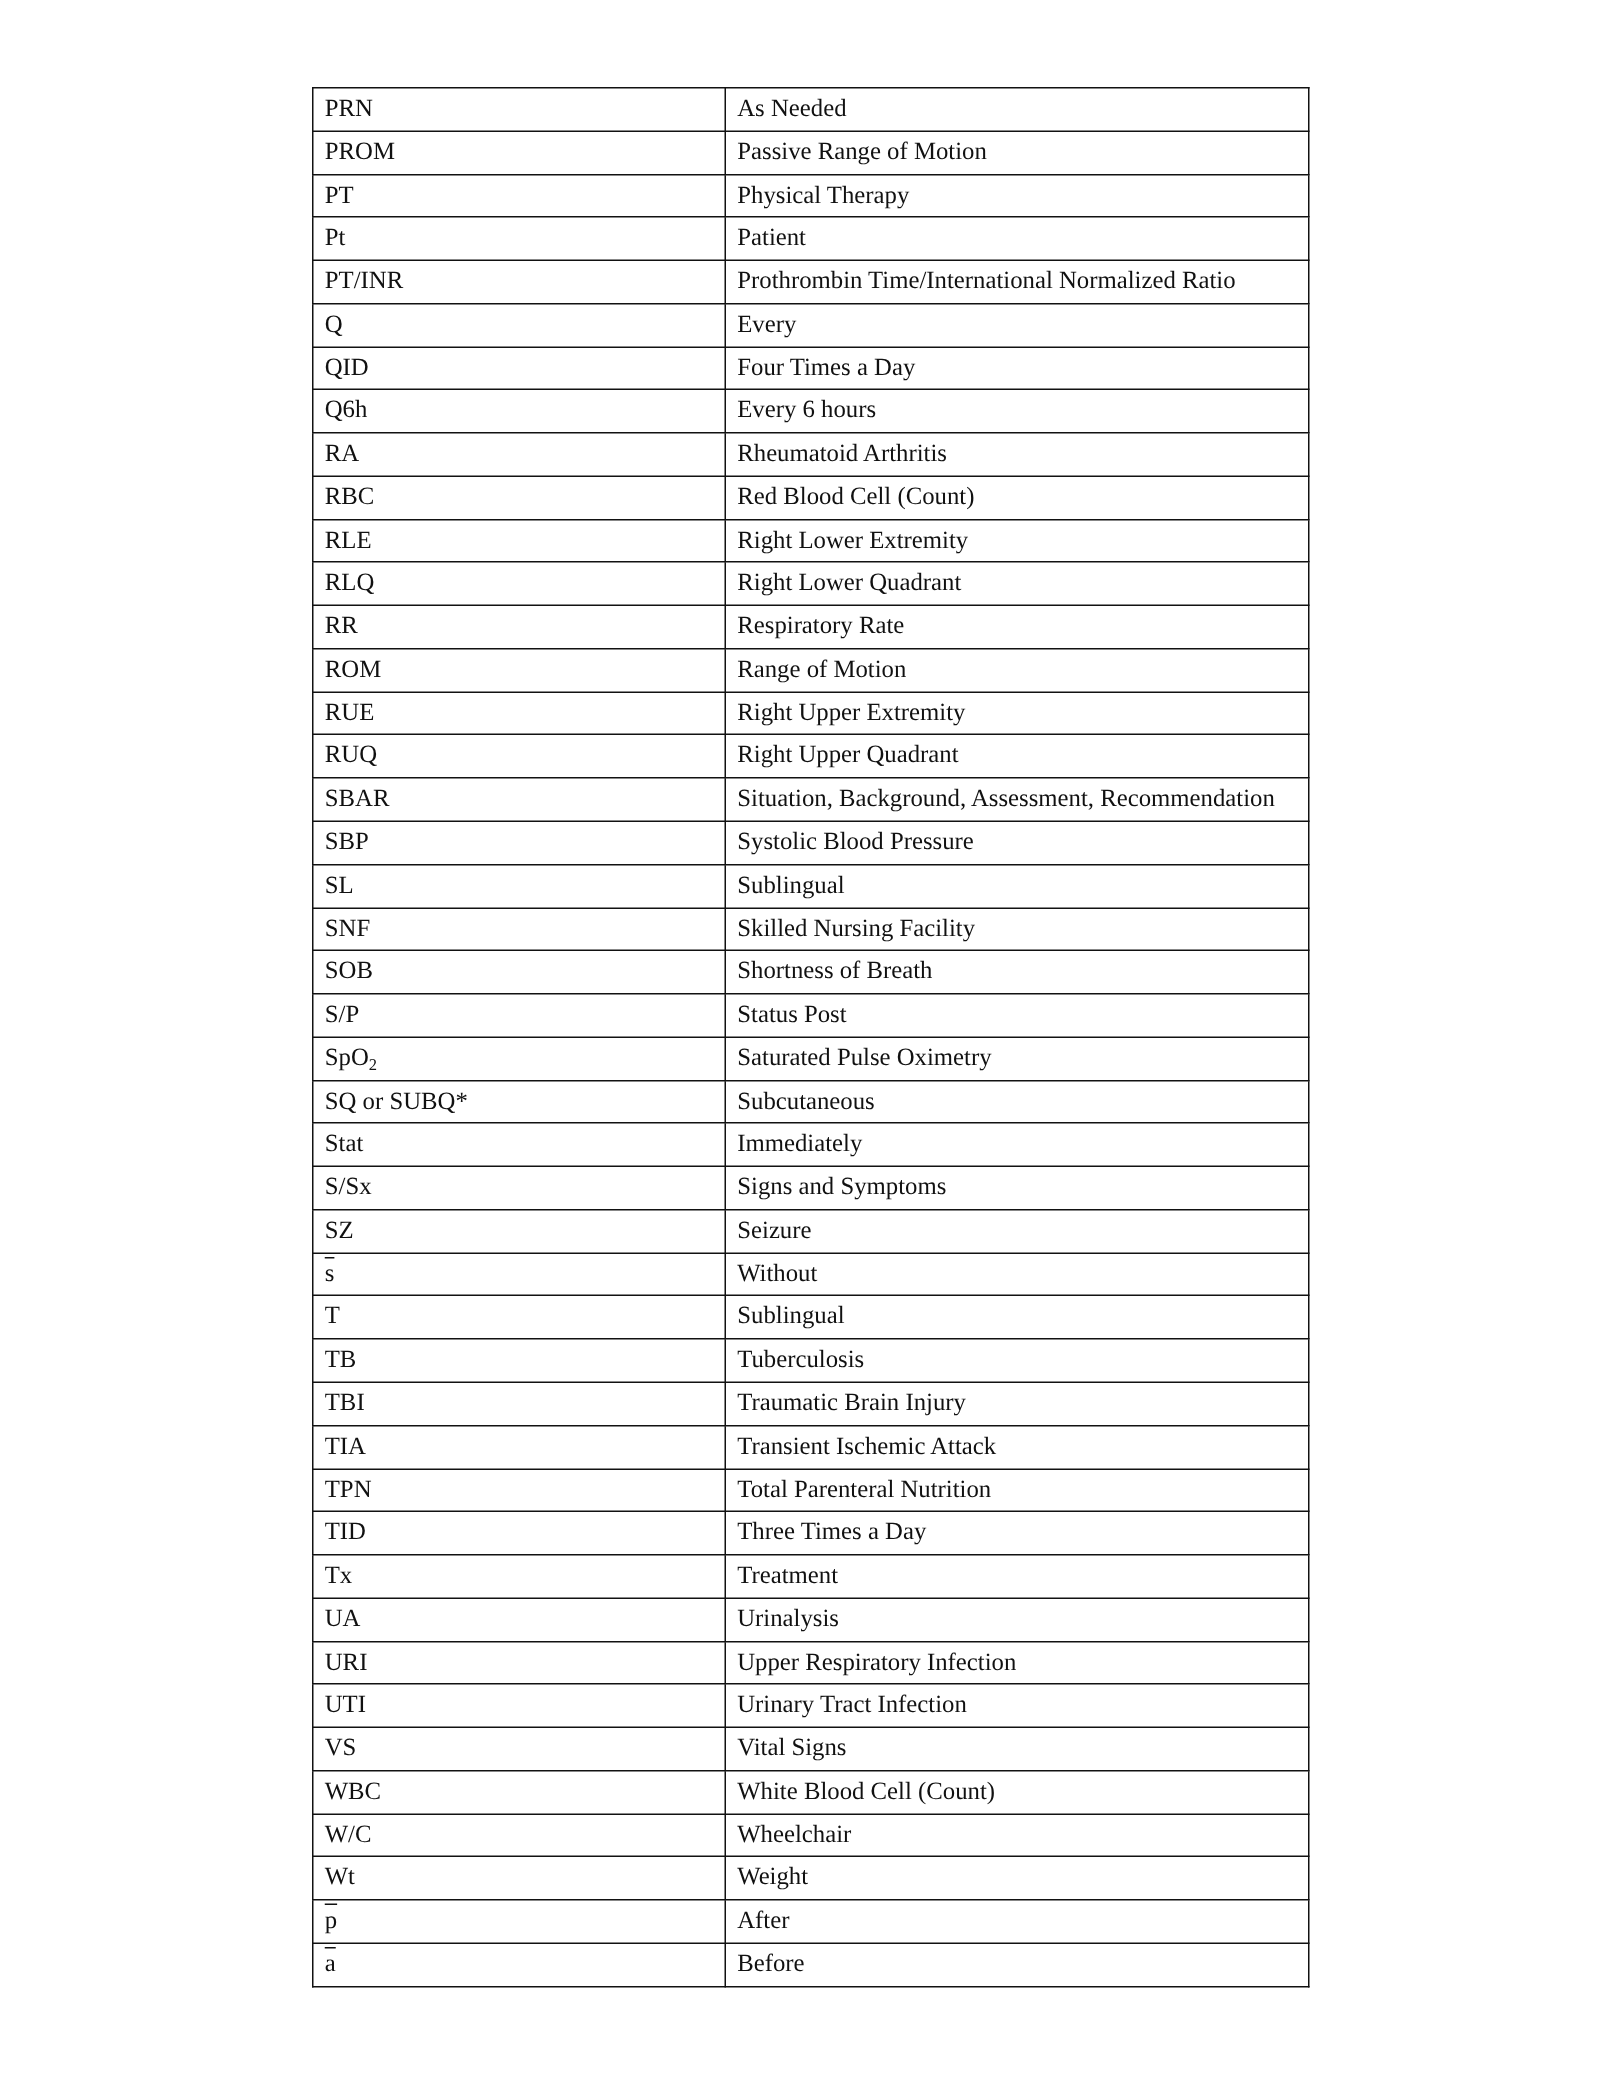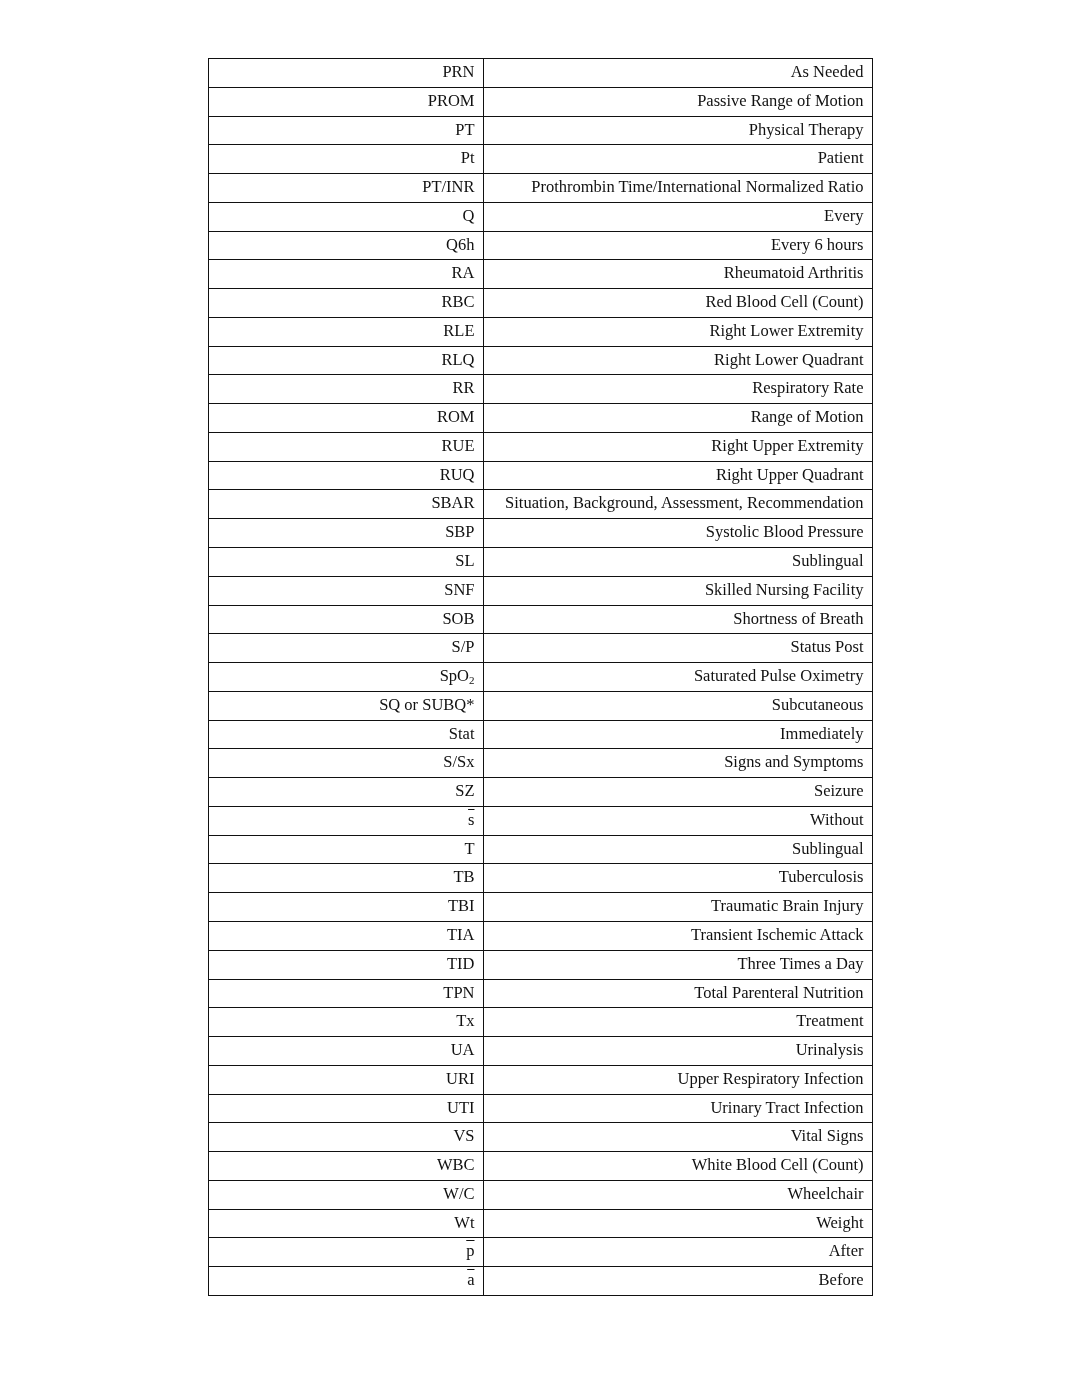--- a/index.html
+++ b/index.html
@@ -15,21 +15,20 @@
     position: relative;
   }
   .page {
     position: absolute;
     top: 0;
     left: 0;
     width: 1080px;
     height: 1397px;
     box-sizing: border-box;
     padding: 58px 0 0 0;
-    text-align: right;
   }
   .abbrev-table {
     border-collapse: collapse;
     margin: 0 auto;
     width: 630px;
     table-layout: fixed;
     border: 1px solid #111;
   }
   .abbrev-table td {
     border: 1px solid #111;
@@ -78,20 +77,24 @@
         </tr>
         <tr>
           <td class="term">PT/INR</td>
           <td class="def">Prothrombin Time/International Normalized Ratio</td>
         </tr>
         <tr>
           <td class="term">Q</td>
           <td class="def">Every</td>
         </tr>
         <tr>
+          <td class="term">QID</td>
+          <td class="def">Four Times a Day</td>
+        </tr>
+        <tr>
           <td class="term">Q6h</td>
           <td class="def">Every 6 hours</td>
         </tr>
         <tr>
           <td class="term">RA</td>
           <td class="def">Rheumatoid Arthritis</td>
         </tr>
         <tr>
           <td class="term">RBC</td>
           <td class="def">Red Blood Cell (Count)</td>
@@ -178,26 +181,26 @@
         </tr>
         <tr>
           <td class="term">TBI</td>
           <td class="def">Traumatic Brain Injury</td>
         </tr>
         <tr>
           <td class="term">TIA</td>
           <td class="def">Transient Ischemic Attack</td>
         </tr>
         <tr>
+          <td class="term">TPN</td>
+          <td class="def">Total Parenteral Nutrition</td>
+        </tr>
+        <tr>
           <td class="term">TID</td>
           <td class="def">Three Times a Day</td>
-        </tr>
-        <tr>
-          <td class="term">TPN</td>
-          <td class="def">Total Parenteral Nutrition</td>
         </tr>
         <tr>
           <td class="term">Tx</td>
           <td class="def">Treatment</td>
         </tr>
         <tr>
           <td class="term">UA</td>
           <td class="def">Urinalysis</td>
         </tr>
         <tr>

